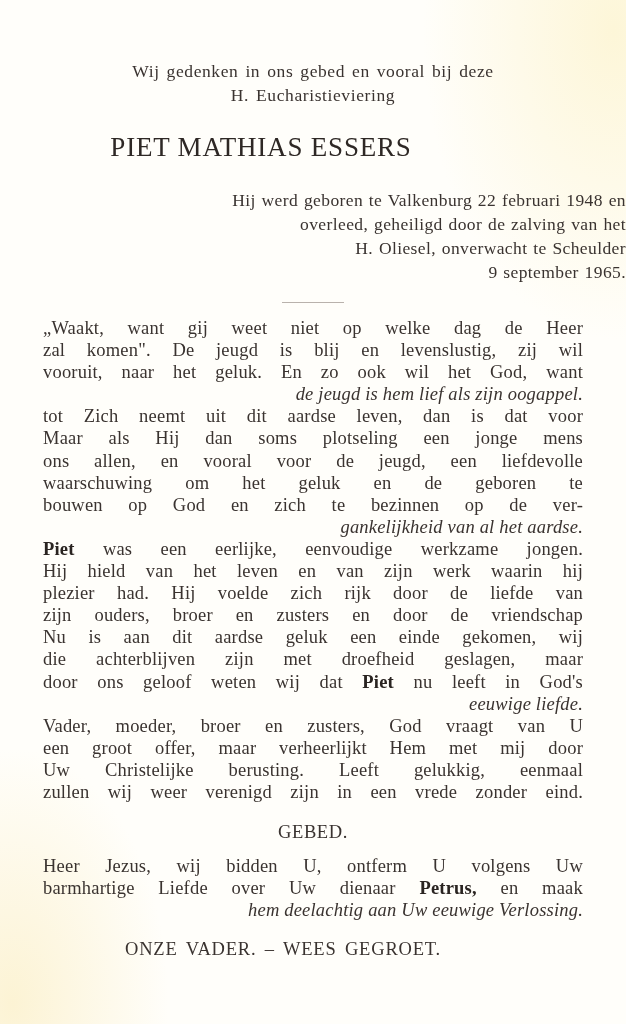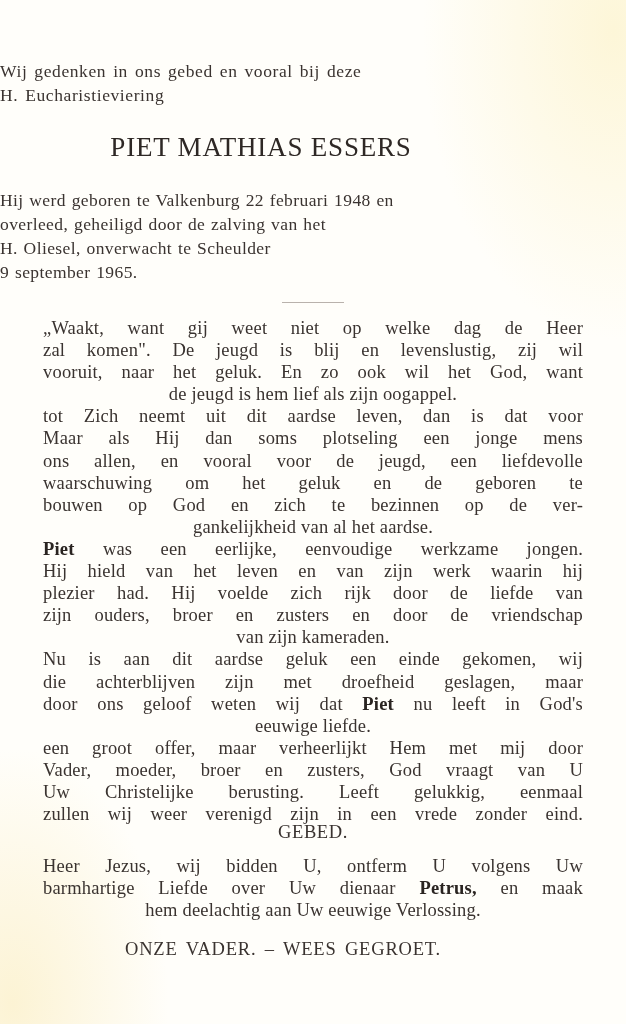--- a/index.html
+++ b/index.html
@@ -10,30 +10,30 @@
     color:#3a3330;
     position:relative;
   }
   .card {
     position:absolute; left:0; top:0; width:626px; height:1024px;
     background: radial-gradient(ellipse at 98% 3%, #fdf6d8 0%, rgba(253,246,216,0) 22%),
                 radial-gradient(ellipse at 2% 98%, #fcf3d4 0%, rgba(252,243,212,0) 18%),
                 #fffefa;
   }
   .header {
-    position:absolute; left:0; width:626px; 
+    position:absolute; left:0; width:626px; text-align:center;
     font-size:17.5px; letter-spacing:0.6px; word-spacing:2px; line-height:24px;
   }
   .h1 { top:59px; }
   .name {
     position:absolute; top:132px; left:0; width:522px; text-align:center;
     font-size:27px; letter-spacing:0.8px; color:#2e2825;
   }
   .life {
-    position:absolute; top:188px; left:0; width:626px; text-align:left;
+    position:absolute; top:188px; left:0; width:626px; text-align:right;
     font-size:17.5px; line-height:24px; letter-spacing:0.4px; word-spacing:1px;
   }
   .rule {
     position:absolute; top:302px; left:282px; width:62px; height:1px; background:#b9b2ac;
   }
   .body {
     position:absolute; left:43px; width:540px;
     font-size:18.5px; line-height:22.1px; letter-spacing:0.2px;
   }
   .b { font-weight:bold; color:#2a2421; }
@@ -42,21 +42,21 @@
     position:absolute; top:822px; left:0; width:626px; text-align:center;
     font-size:18.5px; letter-spacing:0.6px;
   }
   .prayer { top:855px; }
   .closing {
     position:absolute; top:939px; left:0; width:566px; text-align:center;
     font-size:18.5px; letter-spacing:0.8px; word-spacing:3px;
   }
   .line { display:block; white-space:nowrap; }
   .jline { display:block; text-align:justify; text-align-last:justify; white-space:normal; }
-  .lline { display:block; text-align:center; }
+  .lline { display:block; text-align:right;font-style:italic; }
 </style>
 </head>
 <body>
 
 <div class="card">
 
   <div class="header h1">
     <span class="line">Wij gedenken in ons gebed en vooral bij deze</span>
     <span class="line">H. Eucharistieviering</span>
   </div>
@@ -81,29 +81,28 @@
     <span class="jline">Maar als Hij dan soms plotseling een jonge mens</span>
     <span class="jline">ons allen, en vooral voor de jeugd, een liefdevolle</span>
     <span class="jline">waarschuwing om het geluk en de geboren te</span>
     <span class="jline">bouwen op God en zich te bezinnen op de ver-</span>
     <span class="lline">gankelijkheid van al het aardse.</span>
 
     <span class="jline"><span class="b">Piet</span><span> was een eerlijke, eenvoudige werkzame jongen.</span></span>
     <span class="jline">Hij hield van het leven en van zijn werk waarin hij</span>
     <span class="jline">plezier had. Hij voelde zich rijk door de liefde van</span>
     <span class="jline">zijn ouders, broer en zusters en door de vriendschap</span>
-    <span class="lline">van zijn kameraden.</span>
 
     <span class="jline">Nu is aan dit aardse geluk een einde gekomen, wij</span>
     <span class="jline">die achterblijven zijn met droefheid geslagen, maar</span>
     <span class="jline"><span>door ons geloof weten wij dat </span><span class="b">Piet</span><span> nu leeft in God's</span></span>
     <span class="lline">eeuwige liefde.</span>
 
+    <span class="jline">Vader, moeder, broer en zusters, God vraagt van U</span>
     <span class="jline">een groot offer, maar verheerlijkt Hem met mij door</span>
-    <span class="jline">Vader, moeder, broer en zusters, God vraagt van U</span>
     <span class="jline">Uw Christelijke berusting. Leeft gelukkig, eenmaal</span>
     <span class="jline">zullen wij weer verenigd zijn in een vrede zonder eind.</span>
   </div>
 
   <div class="gebed-title">GEBED.</div>
 
   <div class="body prayer">
     <span class="jline">Heer Jezus, wij bidden U, ontferm U volgens Uw</span>
     <span class="jline"><span>barmhartige Liefde over Uw dienaar </span><span class="b">Petrus,</span><span> en maak</span></span>
     <span class="lline">hem deelachtig aan Uw eeuwige Verlossing.</span>

